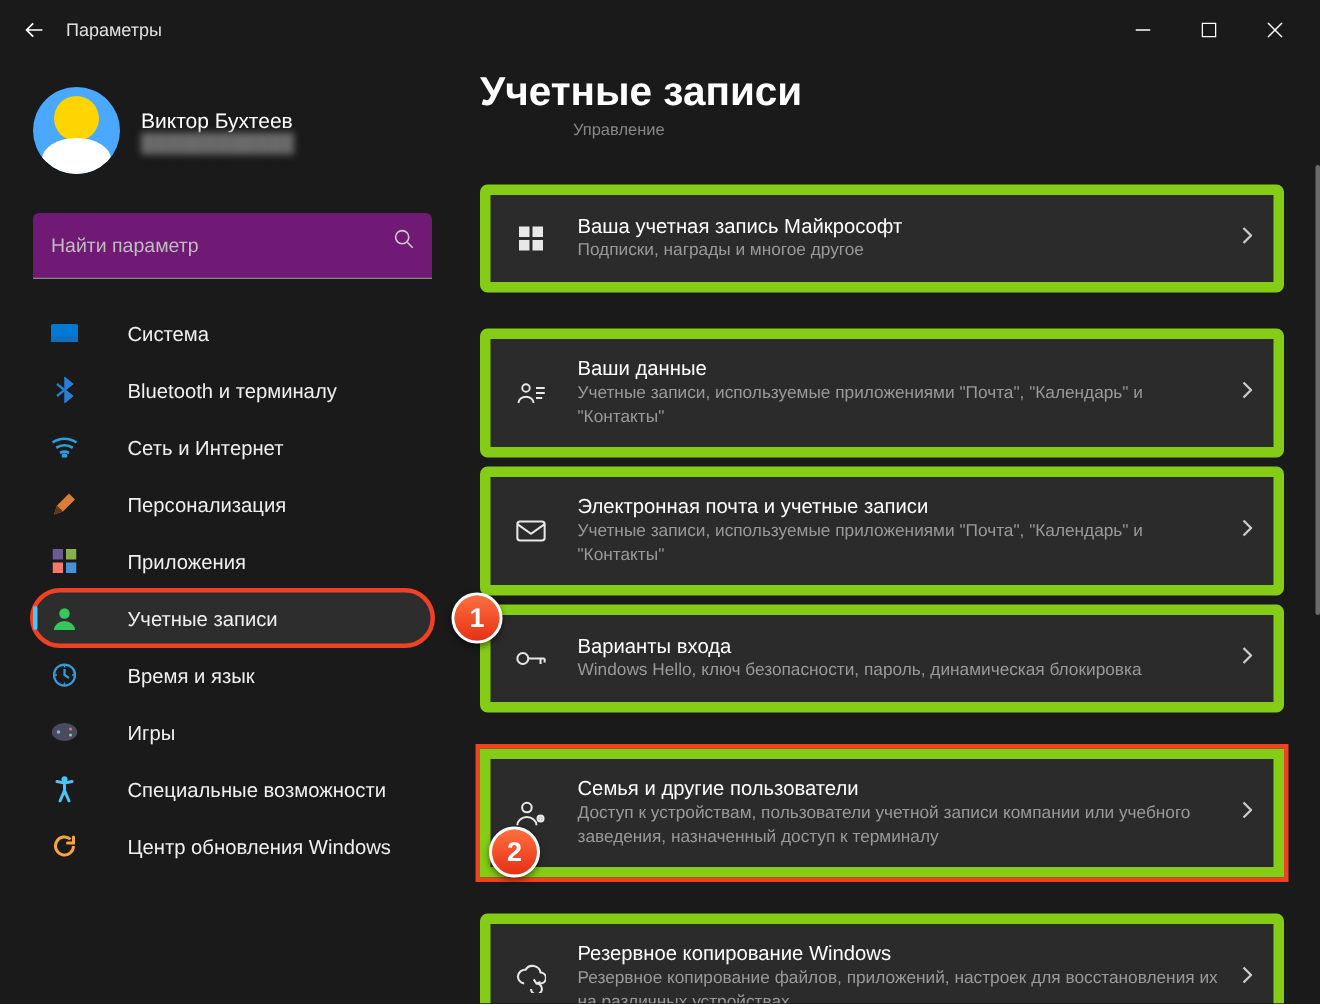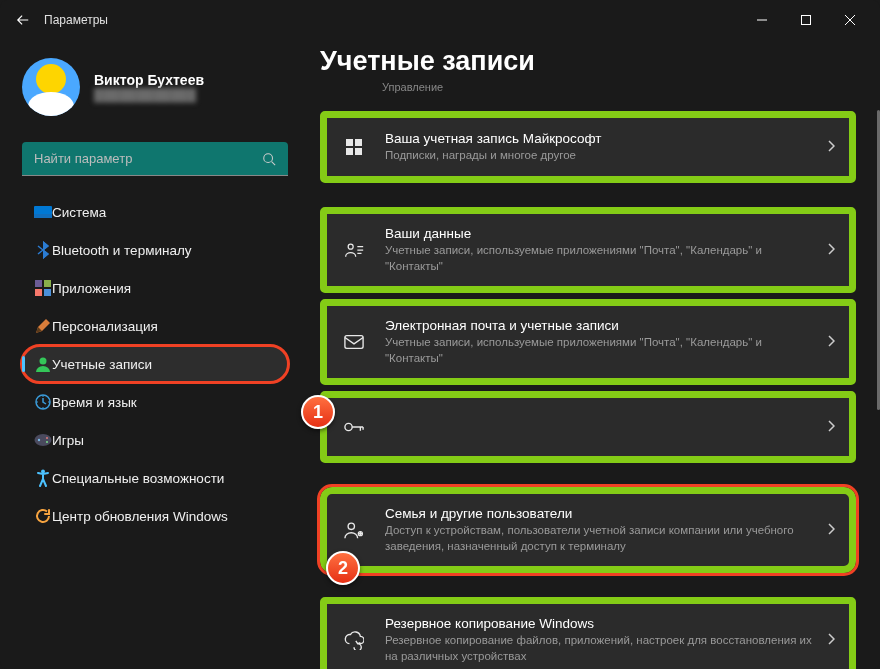--- a/index.html
+++ b/index.html
@@ -10,38 +10,38 @@
 .tb-title{font-size:12px;color:#e0e0e0}
 .tb-right{margin-left:auto;display:flex}
 .tb-btn{width:44px;height:40px;display:flex;align-items:center;justify-content:center;cursor:pointer;color:#fff}
 .tb-btn svg{width:10px;height:10px}
 .body{display:flex;height:calc(669px - 40px)}
 .sidebar{width:300px;padding:12px 12px 0 22px;display:flex;flex-direction:column}
 .profile{display:flex;align-items:center;gap:14px;padding:6px 0 26px 0}
 .avatar{width:58px;height:58px;border-radius:50%;background:#4aa8ff;position:relative;overflow:hidden;flex:none}
 .avatar::before{content:"";position:absolute;top:6px;left:14px;width:30px;height:30px;background:#fed500;border-radius:50%}
 .avatar::after{content:"";position:absolute;bottom:-4px;left:6px;width:46px;height:28px;background:#fff;border-radius:50% 50% 0 0}
-.profile-name{font-size:14px;font-weight:700}
+.profile-name{font-size:14px;font-weight:400}
 .profile-sub{font-size:12px;color:#6a6a6a;filter:blur(2.5px)}
 .search{position:relative;margin-bottom:18px}
-.search input{width:100%;height:34px;background:#0f766e;border:none;border-bottom:1px solid #888;color:#fff;font-size:13px;padding:0 36px 0 12px;border-radius:4px 4px 0 0;outline:none}
+.search input{width:100%;height:44px;background:#701a75;border:none;border-bottom:1px solid #888;color:#fff;font-size:13px;padding:0 36px 0 12px;border-radius:4px 4px 0 0;outline:none}
 .search input::placeholder{color:#bdbdbd}
 .search-icon{position:absolute;right:12px;top:10px;color:#ccc;pointer-events:none}
 .nav{display:flex;flex-direction:column;gap:2px}
-.nav-item{height:36px;display:flex;align-items:center;gap:0;padding:0 12px;border-radius:4px;cursor:pointer;font-size:13.5px;color:#f0f0f0;position:relative}
+.nav-item{height:36px;display:flex;align-items:center;gap:33px;padding:0 12px;border-radius:4px;cursor:pointer;font-size:13.5px;color:#f0f0f0;position:relative}
 .nav-item.sel{background:#2d2d2d}
 .nav-item.sel::before{content:"";position:absolute;left:0;top:10px;bottom:10px;width:3px;background:#4cc2ff;border-radius:2px}
 .nav-item.highlighted{outline:3px solid #f04124;outline-offset:-1px;border-radius:18px}
 .nav-ico{width:18px;height:18px;display:flex;align-items:center;justify-content:center;flex:none}
 .main{flex:1;padding:0 24px 0 20px;overflow:hidden;display:flex;flex-direction:column;position:relative}
 .page-title{font-size:27px;font-weight:600;margin:6px 0 4px 0}
-.sub-breadcrumb{font-size:11px;color:#888;margin:0 0 18px 62px}
+.sub-breadcrumb{font-size:11px;color:#888;margin:0 0 30px 62px}
 .cards{display:flex;flex-direction:column;gap:6px}
 .card{background:#2b2b2b;border:7px solid #84cc16;border-radius:5px;display:flex;align-items:center;padding:12px 14px 12px 10px;cursor:pointer;position:relative}
-.card.highlighted{outline:3px solid #f04124;outline-offset:0;border-radius:12px}
+.card.highlighted{outline:3px solid #f04124;outline-offset:0;border-radius:0}
 .card-ico{width:34px;height:34px;display:flex;align-items:center;justify-content:center;color:#e8e8e8;flex:none;margin-right:14px}
 .card-ico svg{width:20px;height:20px}
 .card-txt{flex:1}
 .card-title{font-size:13.5px;color:#fff;margin-bottom:2px}
 .card-desc{font-size:11.5px;color:#9a9a9a;line-height:1.35}
 .card-arr{color:#ccc;margin-left:10px}
 .marker{position:absolute;width:34px;height:34px;border-radius:50%;background:linear-gradient(180deg,#ff7040,#e63015);border:2px solid #fff;color:#fff;font-weight:700;font-size:18px;display:flex;align-items:center;justify-content:center;z-index:10;box-shadow:0 2px 4px rgba(0,0,0,.5)}
 .scroll-track{position:absolute;right:0;top:70px;bottom:0;width:6px;background:transparent}
 .scroll-thumb{position:absolute;right:0;width:3px;background:#6a6a6a;border-radius:2px}
 </style>
@@ -109,38 +109,47 @@
             <svg width="14" height="18" viewBox="0 0 14 18" fill="#2b7cd3">
               <path d="M7 0v18l6-5-5-4 5-4-6-5zm0 9L1 4m0 10 6-5"></path>
               <path d="M7 0l6 5-5 4 5 4-6 5V0z" fill="#2b7cd3"></path>
               <path d="M7 9 2 5m0 8 5-4" stroke="#2b7cd3" stroke-width="1.5" fill="none"></path>
             </svg>
           </span>
           <span>Bluetooth и терминалу</span>
         </div>
         <div class="nav-item">
           <span class="nav-ico">
+            <svg width="18" height="14" viewBox="0 0 18 14" fill="none" stroke="#2b9fd9" stroke-width="1.8">
+              <path d="M1 4a14 14 0 0 1 16 0M3.5 7.5a10 10 0 0 1 11 0M6 11a6 6 0 0 1 6 0"></path>
+              <circle cx="9" cy="13" r="1" fill="#2b9fd9"></circle>
+            </svg>
+          </span>
+          <span>Сеть и Интернет</span>
+        </div>
+        <div class="nav-item">
+          <span class="nav-ico">
+            <svg width="18" height="18" viewBox="0 0 18 18">
+              <path d="M2 16l2-6 8-8 4 4-8 8-6 2z" fill="#d97d3a"></path>
+              <path d="M2 16l2-6 4 4-6 2z" fill="#5b3a1a"></path>
+            </svg>
+          </span>
+          <span>Персонализация</span>
+        </div>
+        <div class="nav-item">
+          <span class="nav-ico">
             <svg width="16" height="16" viewBox="0 0 16 16">
               <rect x="0" y="0" width="7" height="7" fill="#6b5b95"></rect>
               <rect x="9" y="0" width="7" height="7" fill="#88b04b"></rect>
               <rect x="0" y="9" width="7" height="7" fill="#f7786b"></rect>
               <rect x="9" y="9" width="7" height="7" fill="#4a90d9"></rect>
             </svg>
           </span>
           <span>Приложения</span>
         </div>
-        <div class="nav-item">
-          <span class="nav-ico">
-            <svg width="18" height="18" viewBox="0 0 18 18">
-              <path d="M2 16l2-6 8-8 4 4-8 8-6 2z" fill="#d97d3a"></path>
-              <path d="M2 16l2-6 4 4-6 2z" fill="#5b3a1a"></path>
-            </svg>
-          </span>
-          <span>Персонализация</span>
-        </div>
         <div class="nav-item sel highlighted">
           <span class="nav-ico">
             <svg width="16" height="16" viewBox="0 0 16 16" fill="#34c759">
               <circle cx="8" cy="5" r="3.5"></circle>
               <path d="M1 16a7 6 0 0 1 14 0z"></path>
             </svg>
           </span>
           <span>Учетные записи</span>
         </div>
         <div class="nav-item">
@@ -238,20 +247,22 @@
             </svg></div>
         </div>
         <div class="card">
           <div class="card-ico">
             <svg viewBox="0 0 22 12" fill="none" stroke="#e8e8e8" stroke-width="1.5">
               <circle cx="5" cy="6" r="4"></circle>
               <path d="M9 6h12M18 6v4M21 6v3"></path>
             </svg>
           </div>
           <div class="card-txt">
+            <div class="card-title">Варианты входа</div>
+            <div class="card-desc">Windows Hello, ключ безопасности, пароль, динамическая блокировка</div>
           </div>
           <div class="card-arr"><svg width="8" height="12" viewBox="0 0 8 12" fill="none" stroke="currentColor" stroke-width="1.5">
               <path d="M2 1l5 5-5 5"></path>
             </svg></div>
         </div>
         <div class="card highlighted" style="margin-top: 18px;">
           <div class="card-ico">
             <svg viewBox="0 0 22 20" fill="none" stroke="#e8e8e8" stroke-width="1.5">
               <circle cx="8" cy="6" r="3.5"></circle>
               <path d="M1 19a7 6 0 0 1 14 0"></path>

